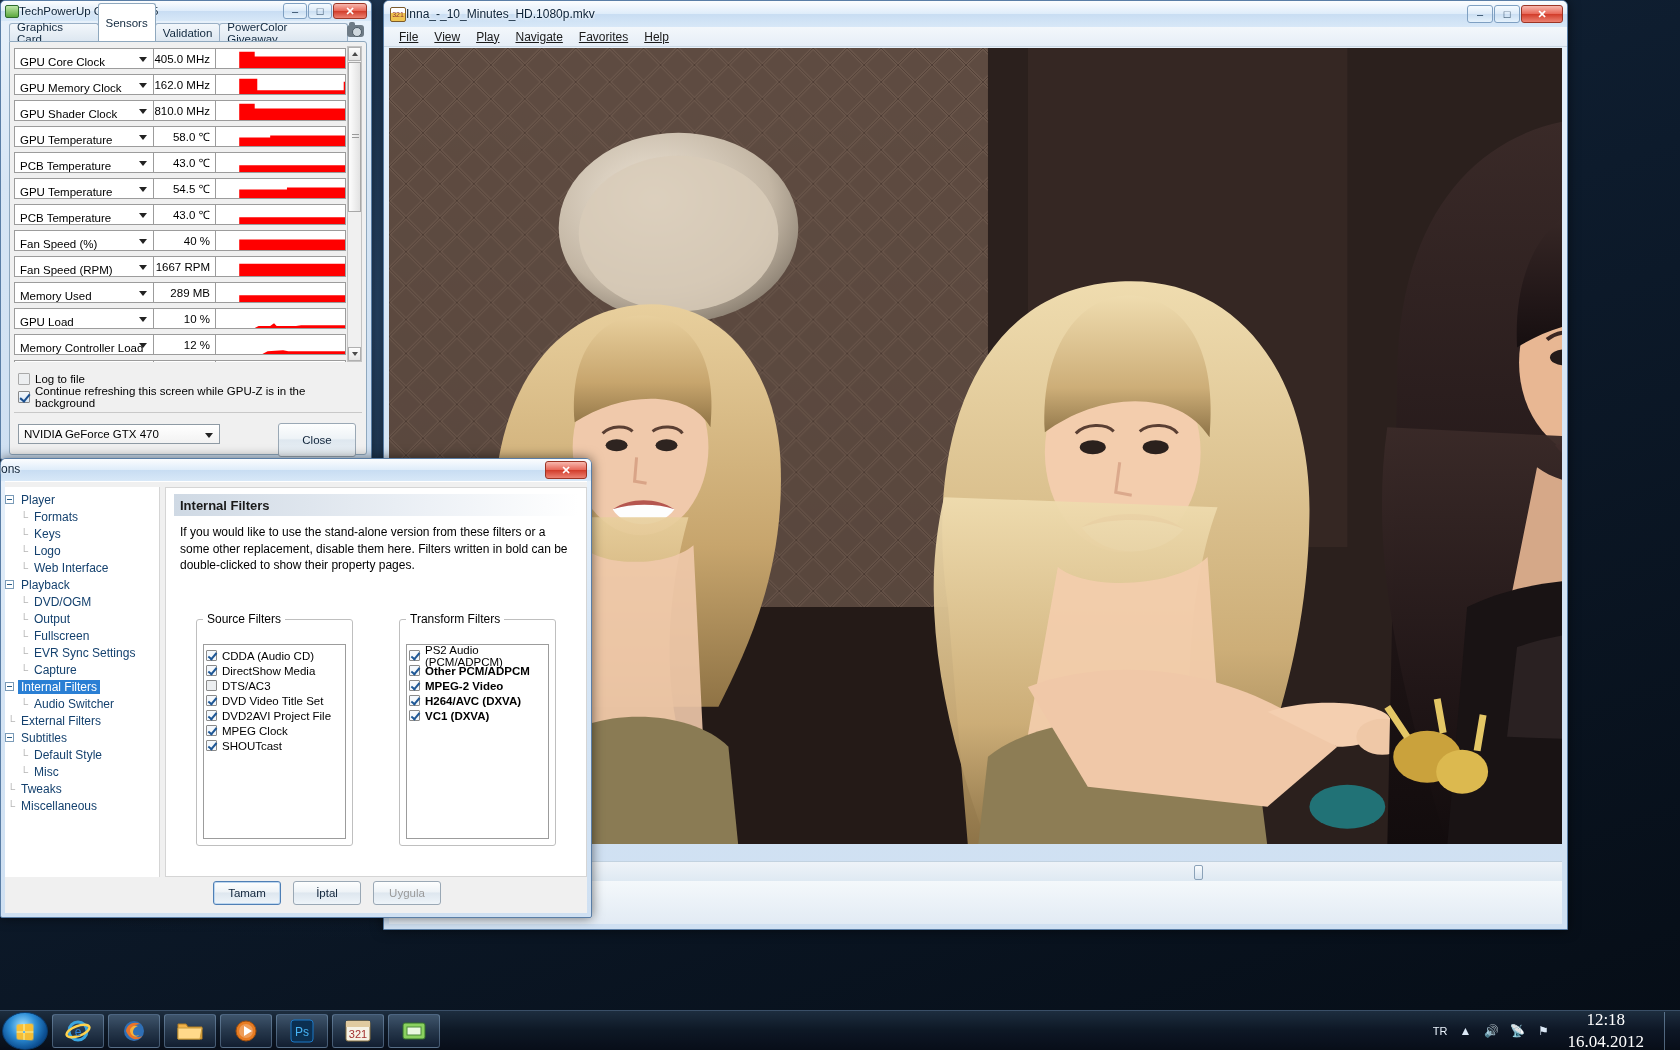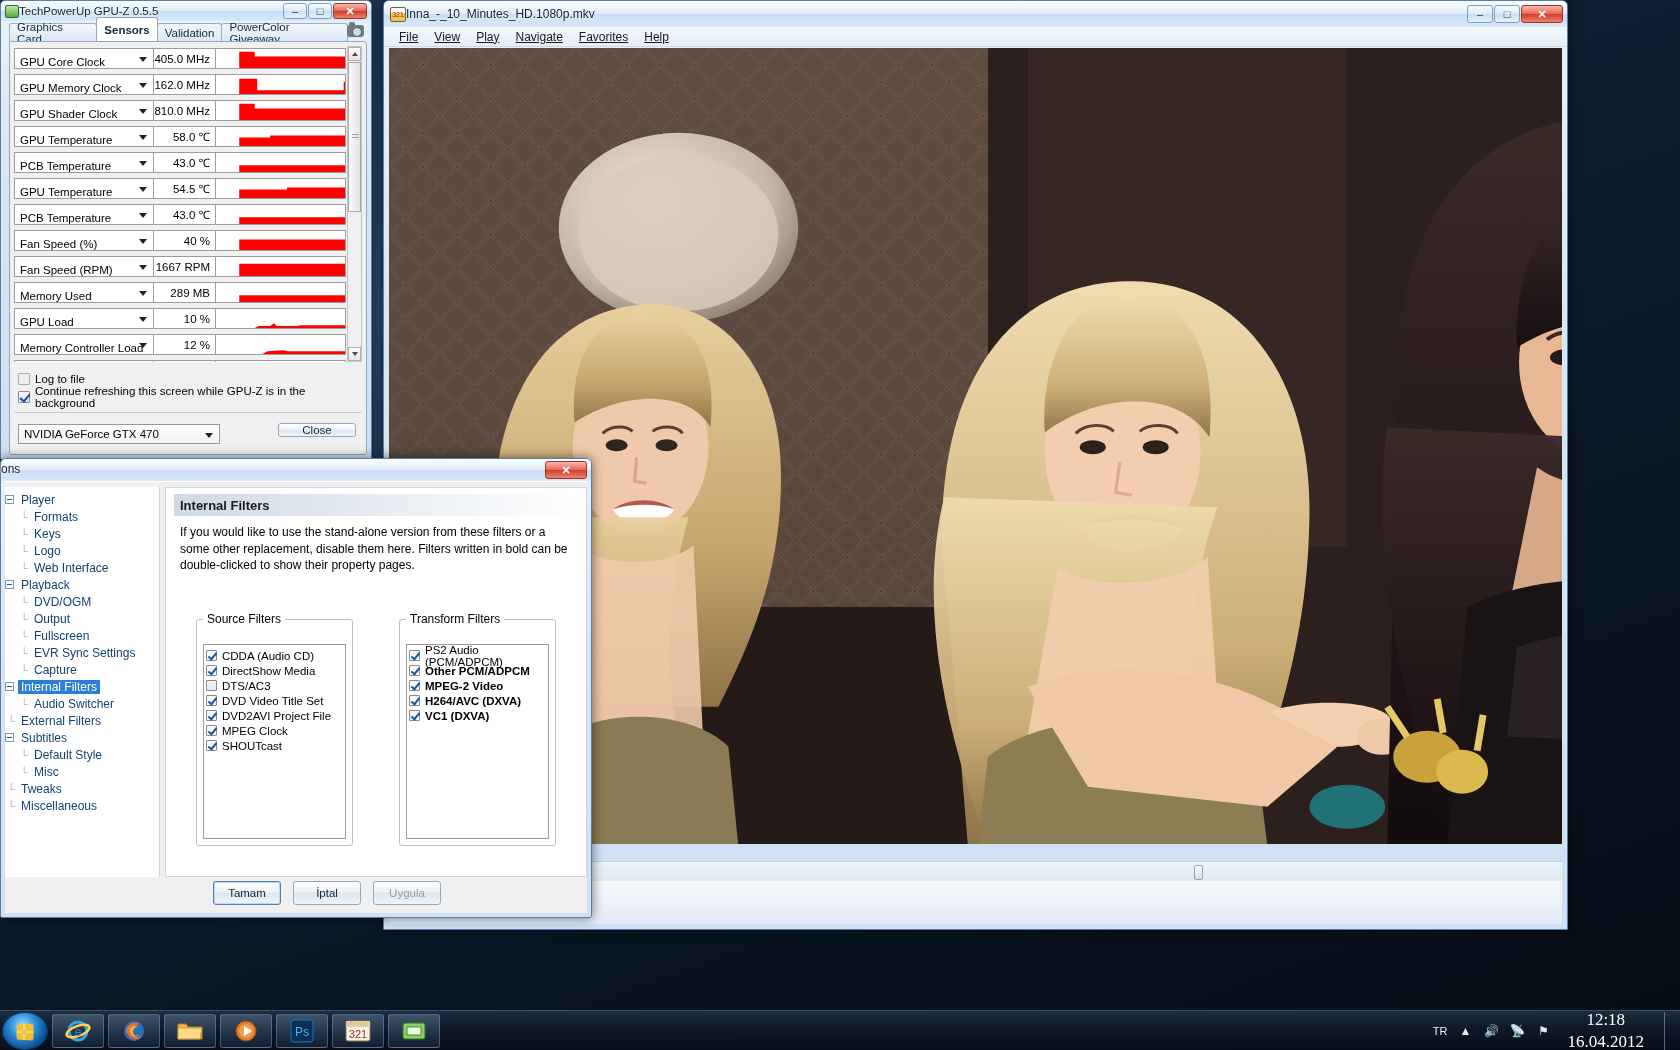--- a/index.html
+++ b/index.html
@@ -59,22 +59,22 @@
   .gpuz-body { position:absolute; left:4px; top:20px; right:4px; bottom:4px; }
 
   .tabstrip { display:flex; align-items:flex-end; height:20px; padding-left:4px; position:relative; }
   .tab {
     height:18px; padding:0 7px; margin-right:-1px; font-size:11.5px; color:#12293f;
     display:flex; align-items:center;
     background:linear-gradient(180deg,#f3f7fb,#dde7f1);
     border:1px solid #9ab0c6; border-bottom:none; border-radius:3px 3px 0 0;
   }
   .tab.active {
-    height:24px; background:#fff; border-color:#8fa8be; z-index:3;
-    font-weight:bold;
+    height:38px; background:#fff; border-color:#8fa8be; z-index:3;
+    font-weight:normal;
   }
   .cam-icon {
     margin-left:auto; margin-right:3px; width:17px; height:12px; align-self:center;
     background:#6e7b86; border-radius:3px; position:relative;
   }
   .cam-icon:after{
     content:""; position:absolute; left:5px; top:2px; width:8px; height:8px;
     border-radius:50%; background:#cfd8df; border:1px solid #4e5b66;
   }
   .cam-icon:before{
@@ -154,21 +154,21 @@
   .combo .caret {
     position:absolute; right:6px; top:8px;
     width:0;height:0;border-left:4px solid transparent;border-right:4px solid transparent;
     border-top:5px solid #222;
   }
   .btn {
     background:linear-gradient(180deg,#fdfefe 0%,#eef3f7 45%,#dee7ef 50%,#eef4f9 100%);
     border:1px solid #9aa8b5; border-radius:3px;
     font-size:11.5px; color:#10243a; display:flex; align-items:center; justify-content:center;
   }
-  #closeBtn { position:absolute; right:10px; top:381px; width:78px; height:14px; }
+  #closeBtn { position:absolute; right:10px; top:381px; width:78px; height:34px; }
 
   
   #mpc { left:383px; top:0; width:1185px; height:930px; border-radius:6px 6px 0 0; }
   #mpc .titlebar { height:26px; }
   #mpc .mpc-ico {
     width:16px;height:15px;border:1px solid #7c5a2a;border-radius:2px;flex:none;
     background:linear-gradient(180deg,#fff 0 35%,#f0c451 35% 100%);
     position:relative; font-size:7px; color:#8b2f2f; text-align:center; line-height:14px;
   }
   .menubar {

